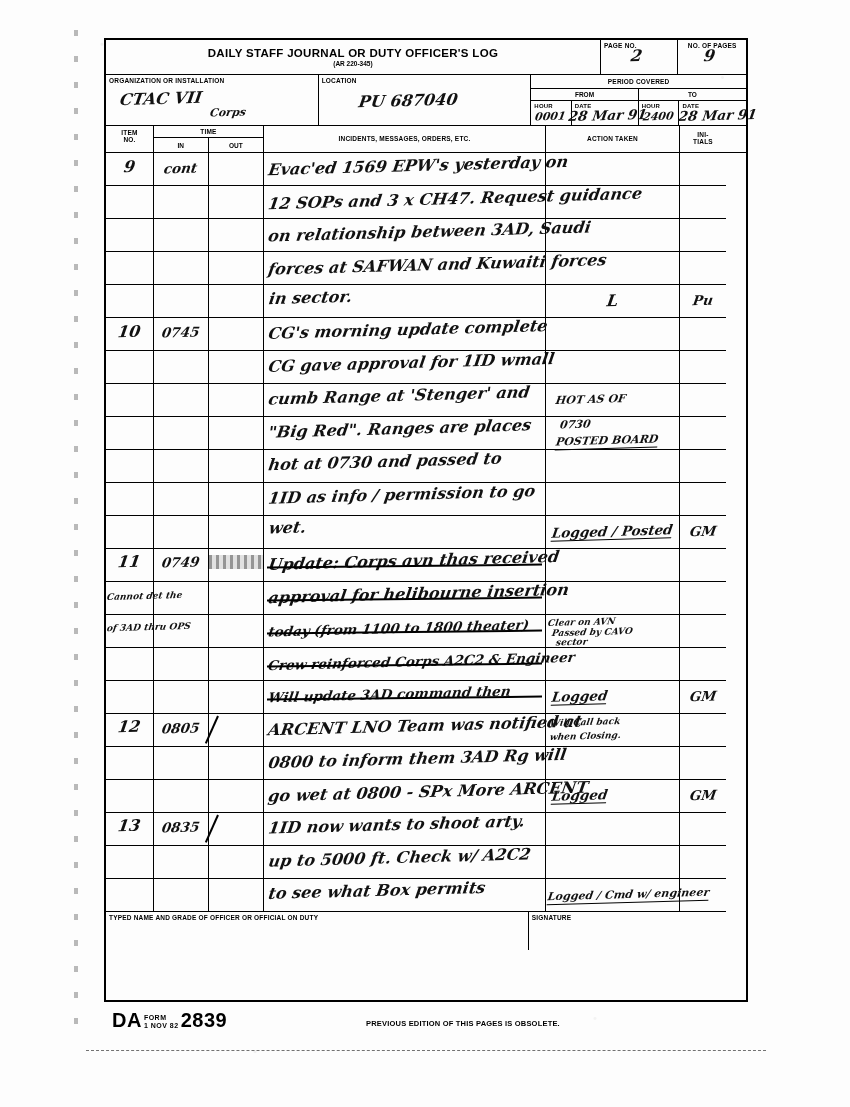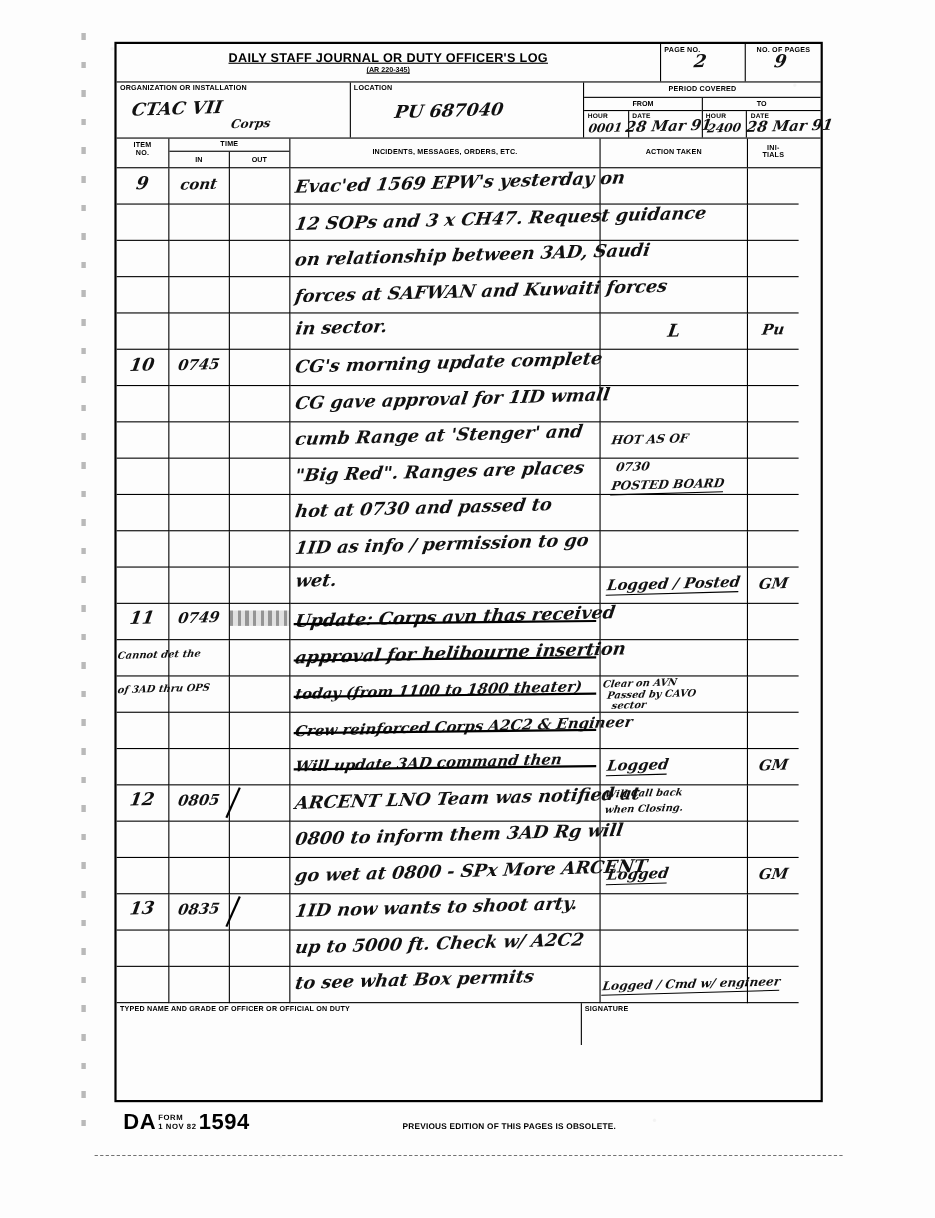--- a/index.html
+++ b/index.html
@@ -238,21 +238,21 @@
 </head>
 <body>
 
 <div class="page">
   <div class="scan-noise"></div>
   <div class="edge-marks"></div>
 
   <div class="form">
 
     <div class="row bb">
-      <div class="cell title-bar" style="width:498px;text-decoration:underline;">
+      <div class="cell title-bar" style="width:498px;">
         <div class="title-main">DAILY STAFF JOURNAL OR DUTY OFFICER'S LOG</div>
         <div class="title-sub">(AR 220-345)</div>
       </div>
       <div class="cell pageno">
         <div class="lbl">PAGE NO.</div>
         <div class="hand hand-lg" style="position:absolute;left:30px;top:8px;">
           <span class="skew">2</span>
         </div>
       </div>
       <div class="cell numpages">
@@ -678,19 +678,19 @@
       <div class="cell f-sig">
         <div class="lbl">SIGNATURE</div>
         <div class="hand hand-md hw" style="top:14px;"></div>
       </div>
     </div>
 
   </div>
 
   <div class="da-line">
     <div class="da-form">
-      <span>DA</span><span class="da-small"><span style="display:block">FORM</span><span style="display:block">1 NOV 82</span></span><span>1594</span>
+      <span>DA</span><span class="da-small"><span style="display:block">FORM</span><span style="display:block">1 NOV 82</span></span><span>2839</span>
     </div>
     <div class="prev-edition">PREVIOUS EDITION OF THIS PAGES IS OBSOLETE.</div>
   </div>
 
   <div class="dash-bottom"></div>
 </div>
 
 </body></html>

